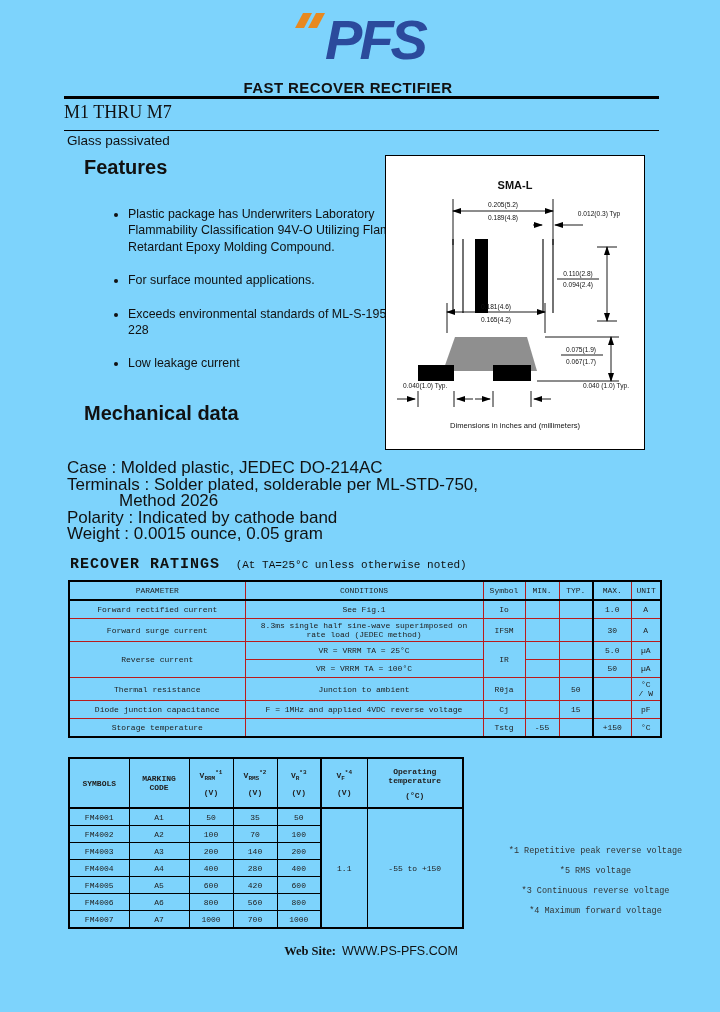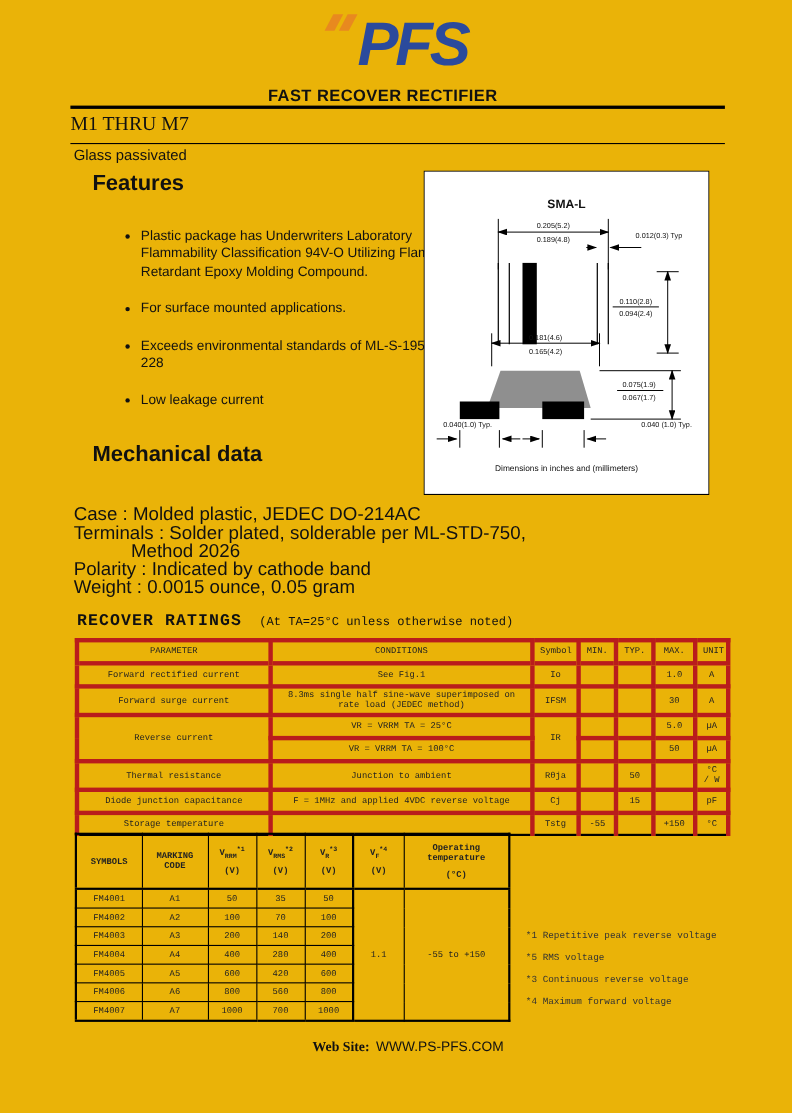--- a/index.html
+++ b/index.html
@@ -1,16 +1,16 @@
 <!DOCTYPE html>
 <html><head>
 <meta charset="utf-8">
 <style>
   html,body{margin:0;padding:0;background:#fff;}
-  .page{position:relative;width:720px;height:1012px;background:#eab308;overflow:hidden;
+  .page{position:relative;width:720px;height:1012px;background:#7dd3fc;overflow:hidden;
         font-family:"Liberation Sans",sans-serif;color:#111;}
 
   
   .logo{position:absolute;top:10px;left:50%;transform:translateX(-50%);display:flex;align-items:flex-start;}
   .logo-accent{position:relative;width:30px;height:22px;}
   .logo-accent i{position:absolute;width:9px;height:15px;background:#e8891f;transform:skewX(-28deg);}
   .logo-accent i:nth-child(1){left:4px;top:3px;}
   .logo-accent i:nth-child(2){left:17px;top:3px;}
   .logo-text{font-family:"Liberation Sans",sans-serif;font-style:italic;font-weight:900;
              font-size:56px;line-height:60px;color:#2b4a9c;letter-spacing:-3px;}
@@ -40,41 +40,41 @@
   .mech-lines{position:absolute;top:460px;left:67px;font-size:17px;line-height:16.5px;}
   .mech-lines .indent{margin-left:52px;}
 
   
   .ratings-head{position:absolute;top:555px;left:70px;font-family:"Liberation Mono",monospace;}
   .ratings-head .rt{font-size:15px;font-weight:bold;letter-spacing:1px;}
   .ratings-head .rs{font-size:11px;margin-left:6px;}
   table{border-collapse:collapse;}
   .t1{position:absolute;top:580px;left:68px;width:592px;table-layout:fixed;
       font-family:"Liberation Mono",monospace;font-size:8px;color:#222;}
-  .t1 th,.t1 td{border:4px solid #b91c1c;padding:2px 5px;text-align:center;height:13px;}
+  .t1 th,.t1 td{border:1px solid #b91c1c;padding:2px 5px;text-align:center;height:13px;}
   .t1 th{font-weight:normal;border-bottom:2px solid #000;}
   .t1{border:2px solid #000;}
   .t1 .l{text-align:center;}
   .t1 .bl{border-left:2px solid #000;}
   .t1 tr:last-child td{border-bottom:2px solid #000;}
 
   
   .t2{position:absolute;top:757px;left:68px;border:2px solid #000;table-layout:fixed;
       font-family:"Liberation Mono",monospace;font-size:8px;color:#222;}
   .t2 th,.t2 td{border:1px solid #000;text-align:center;}
   .t2 th{padding:5px 2px;font-weight:bold;border-bottom:2px solid #000;height:38px;vertical-align:middle;}
   .t2 td{padding:2px 2px;height:12px;}
   .t2 .bl{border-left:2px solid #000;}
   .t2 tr:last-child td{border-bottom:2px solid #000;}
   .t2 .h-unit{margin-top:6px;font-weight:bold;}
   .t2 sub{font-size:6px;}
   .t2 sup{font-size:6px;}
 
   .notes{position:absolute;top:846px;left:478px;width:235px;
-         font-family:"Liberation Mono",monospace;font-size:8.5px;color:#333;}
+         font-family:"Liberation Mono",monospace;font-size:8.5px;color:#333;text-align:center;}
   .notes div{margin-bottom:10px;}
 
   
   .footer{position:absolute;top:944px;left:0;width:720px;text-align:center;font-size:12.5px;}
   .footer .wl{font-family:"Liberation Serif",serif;font-weight:bold;margin-right:6px;margin-left:22px;}
 </style>
 </head>
 <body>
 
 <div class="page">

